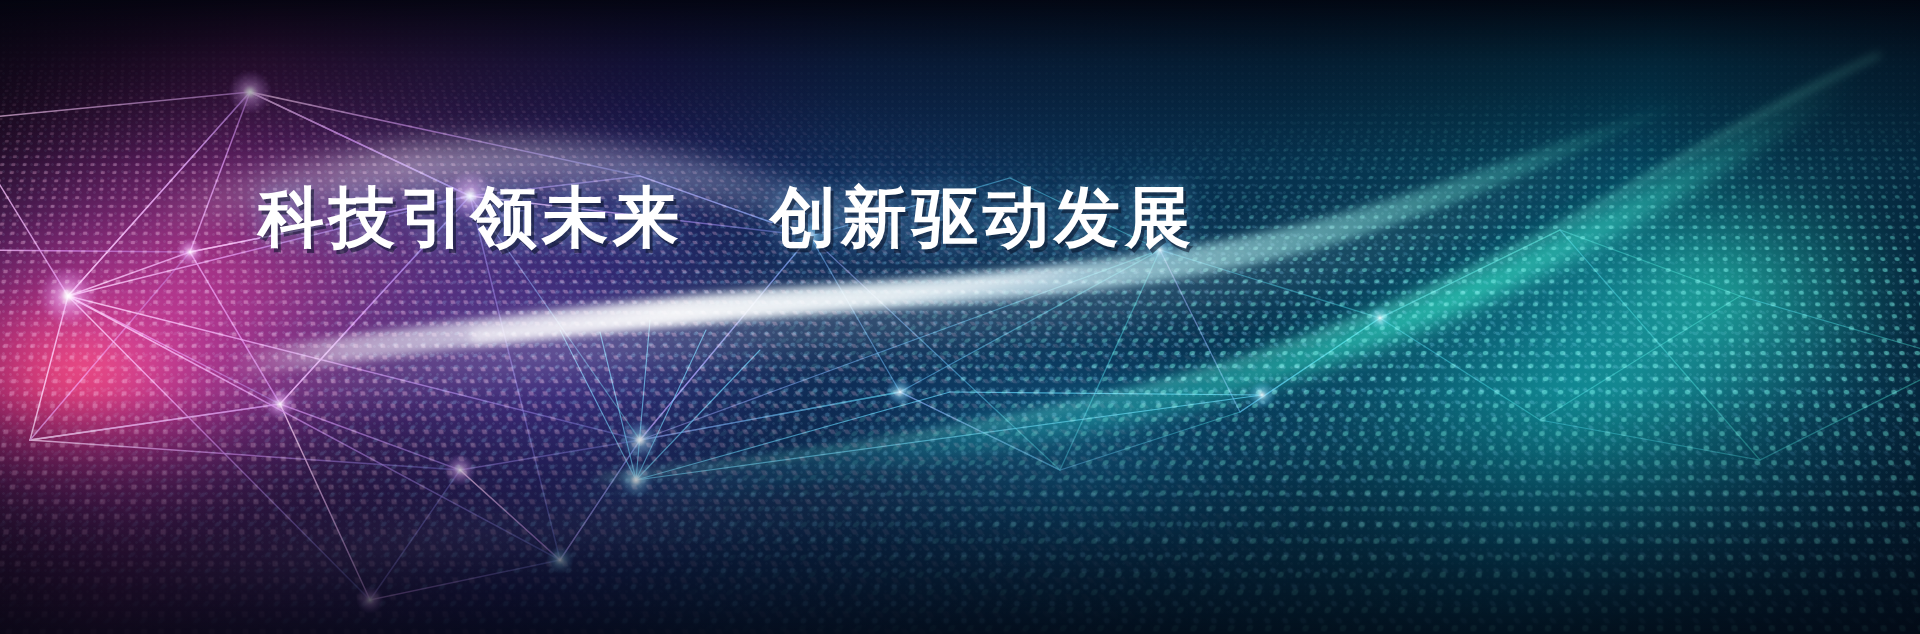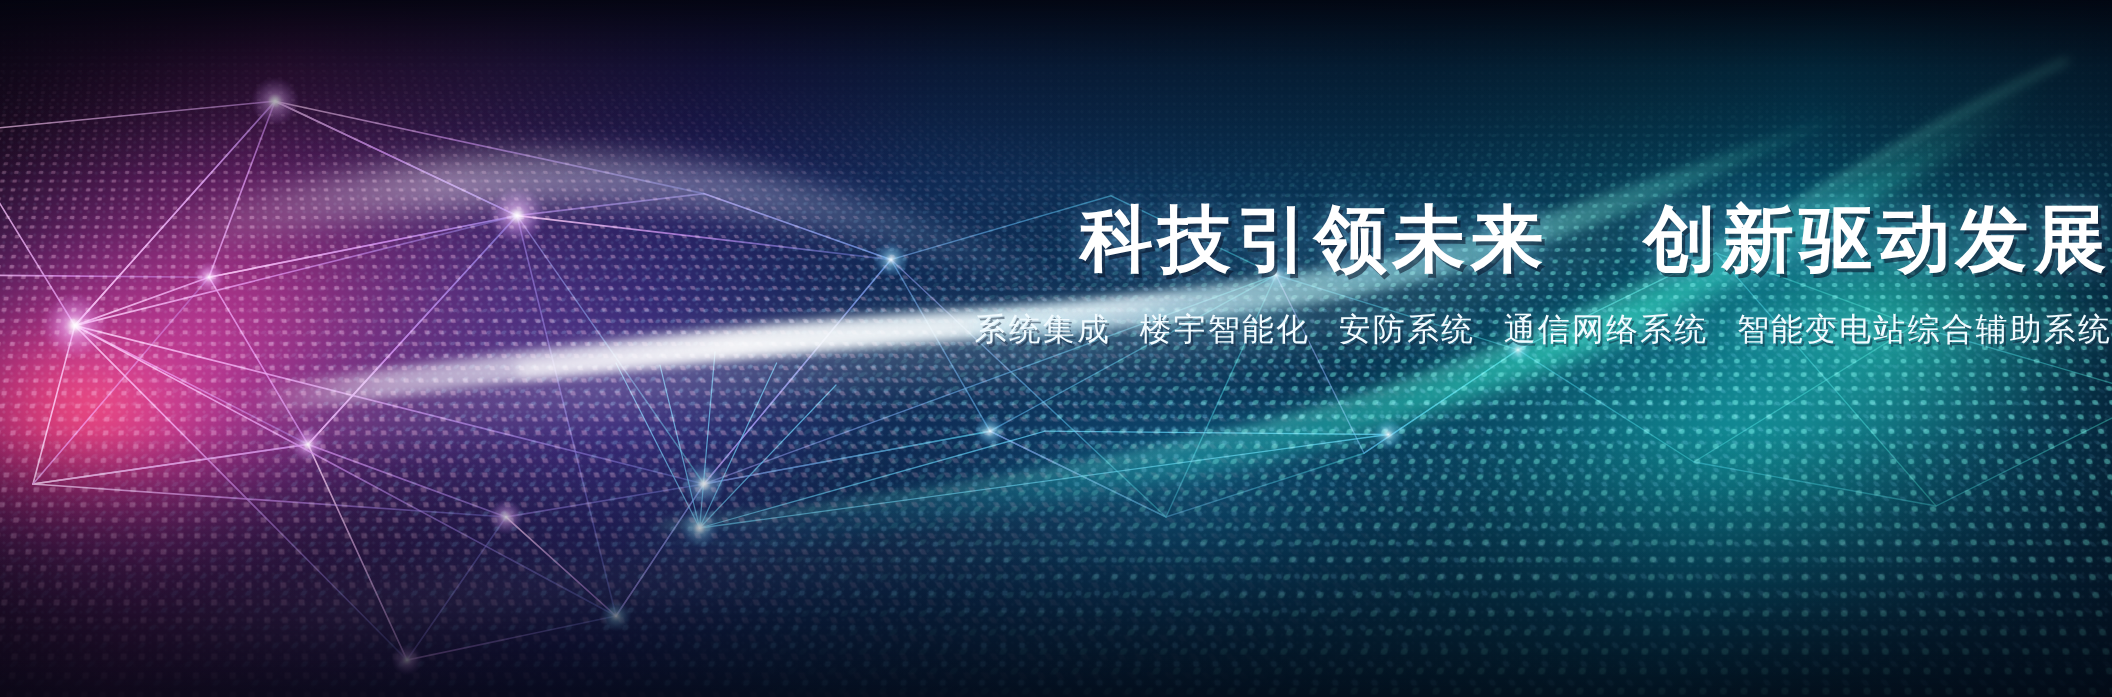--- a/index.html
+++ b/index.html
@@ -141,21 +141,21 @@
   }
 
   
   #svg-net,#svg-wave{position:absolute;inset:0;width:1920px;height:634px;}
   #svg-net{mix-blend-mode:screen;}
   #svg-wave{mix-blend-mode:screen;}
 
   
   #text-block{
     position:absolute;left:0;top:182px;width:1920px;
-    text-align:right;padding-left:258px;box-sizing:border-box;
+    text-align:left;padding-left:258px;box-sizing:border-box;
     z-index:40;
   }
   #headline{
     margin:0;
     font-size:66px;
     line-height:1.08;
     font-weight:700;
     color:#ffffff;
     letter-spacing:5px;
     white-space:nowrap;
@@ -375,16 +375,15 @@
       <circle cx="1262" cy="395" r="14" fill="url(#nodeGlowB)"></circle>
       <circle cx="1380" cy="318" r="12" fill="url(#nodeGlowB)"></circle>
     </g>
   </svg>
 
   <div class="layer" id="vshade"></div>
 
   <div id="text-block">
     <h1 id="headline"><span>科技引领未来</span><span class="gap"></span><span>创新驱动发展</span></h1>
 
-    <p id="subline"><span>系统集成</span><span class="sgap"></span><span>楼宇智能化</span><span class="sgap"></span><span>安防系统</span><span class="sgap"></span><span>通信网络系统</span><span class="sgap"></span><span>智能变电站综合辅助系统</span></p>
   </div>
 
 </div>
 
 </body></html>

